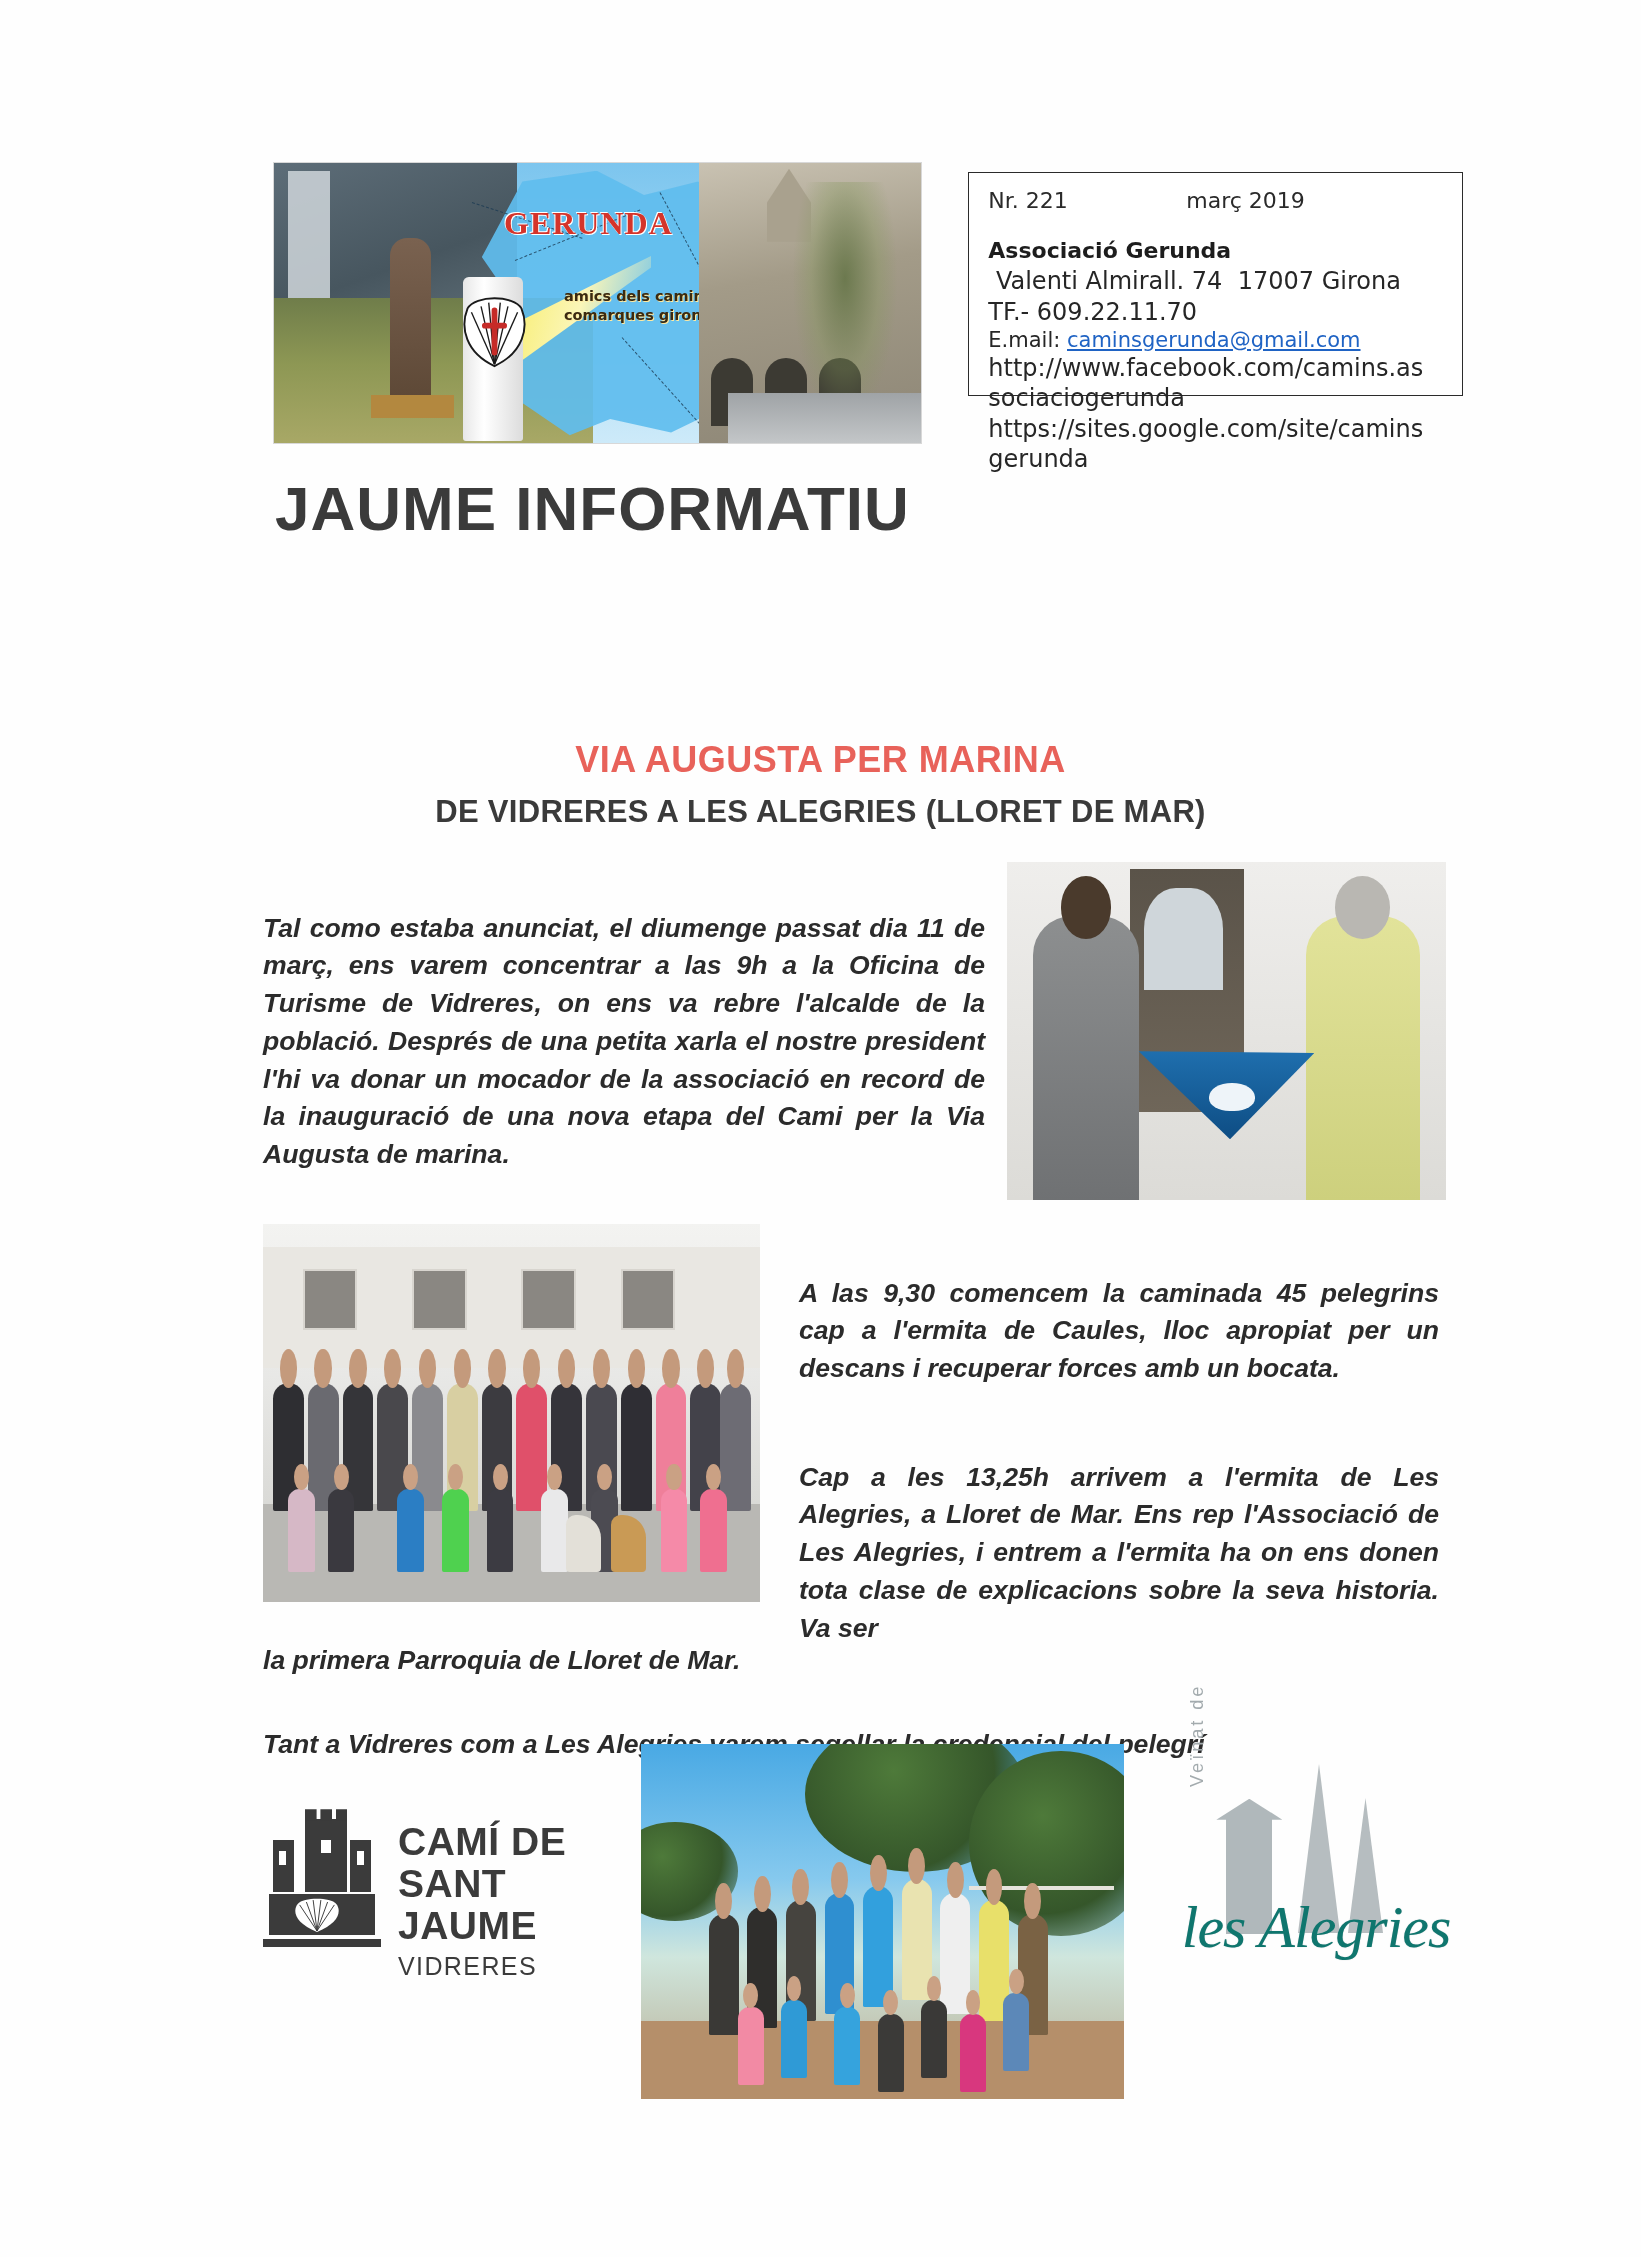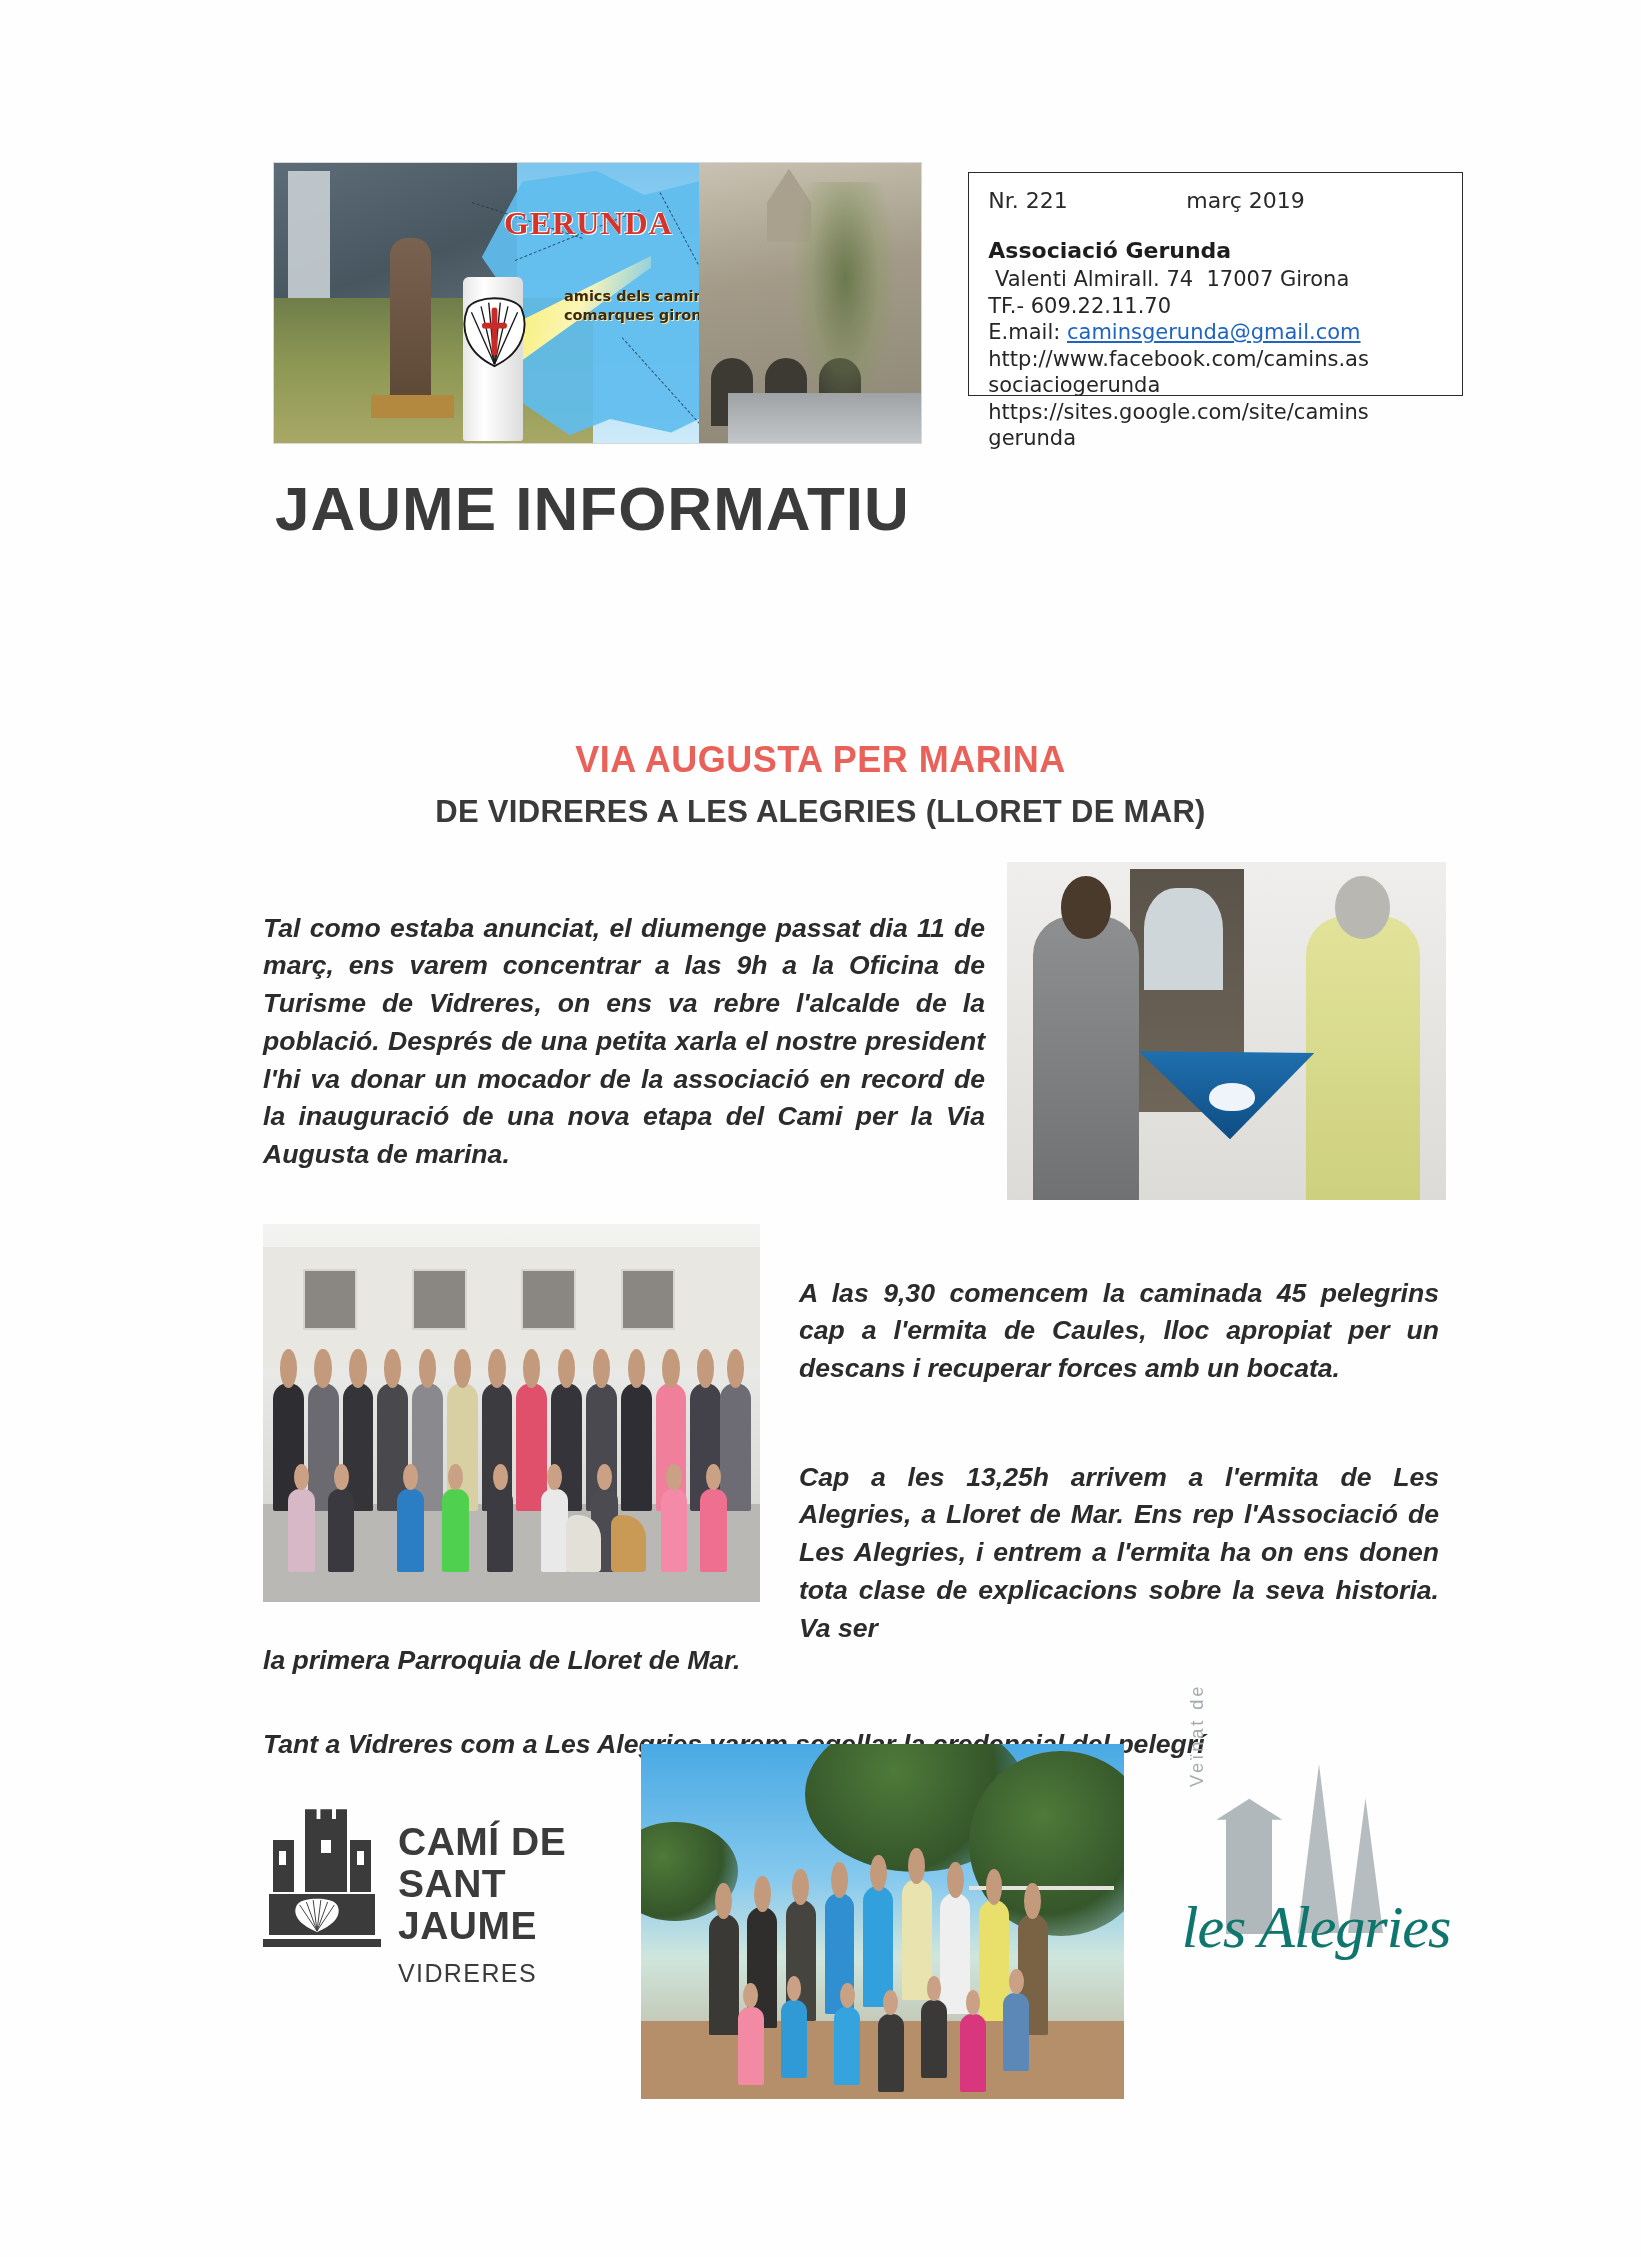--- a/index.html
+++ b/index.html
@@ -167,21 +167,21 @@
     margin-bottom: 25px;
   }
   .infobox .issue-nr { width: 198px; }
   .infobox .assoc-name {
     font-size: 22px;
     font-weight: bold;
     color: #1d1d1d;
     margin-bottom: 2.9px;
   }
   .infobox .line {
-    font-size: 21px;
+    font-size: 24px;
     line-height: 1.26;
     color: #262626;
     white-space: pre-wrap;
   }
   .infobox .mail-line {
     font-size: 21px;
     line-height: 1.26;
     color: #262626;
   }
   .infobox .mail-link {
@@ -351,21 +351,21 @@
   .lc-base {
     position:absolute; left:0px; top:120px; width:118px; height:7.7px; background:#3b3b3b;
   }
   .lc-text { position:absolute; left:135px; top:3.9px; }
   .lc-l1, .lc-l2 {
     font-size: 39px; font-weight: bold; letter-spacing: 0.5px;
     color:#3b3b3b; line-height:1.08;
     font-family: Liberation Sans, sans-serif;
   }
   .lc-l3 {
-    font-size: 25px; letter-spacing: 1.4px; color:#3b3b3b; margin-top:12px;
+    font-size: 25px; letter-spacing: 1.4px; color:#3b3b3b; margin-top:5px;
     font-family: "Liberation Sans", sans-serif;
   }
 
   .logo-alegries {
     position: absolute;
     left: 1176px;
     top: 1781px;
     width: 319px;
     height: 208px;
     color: #9aa3a6;

